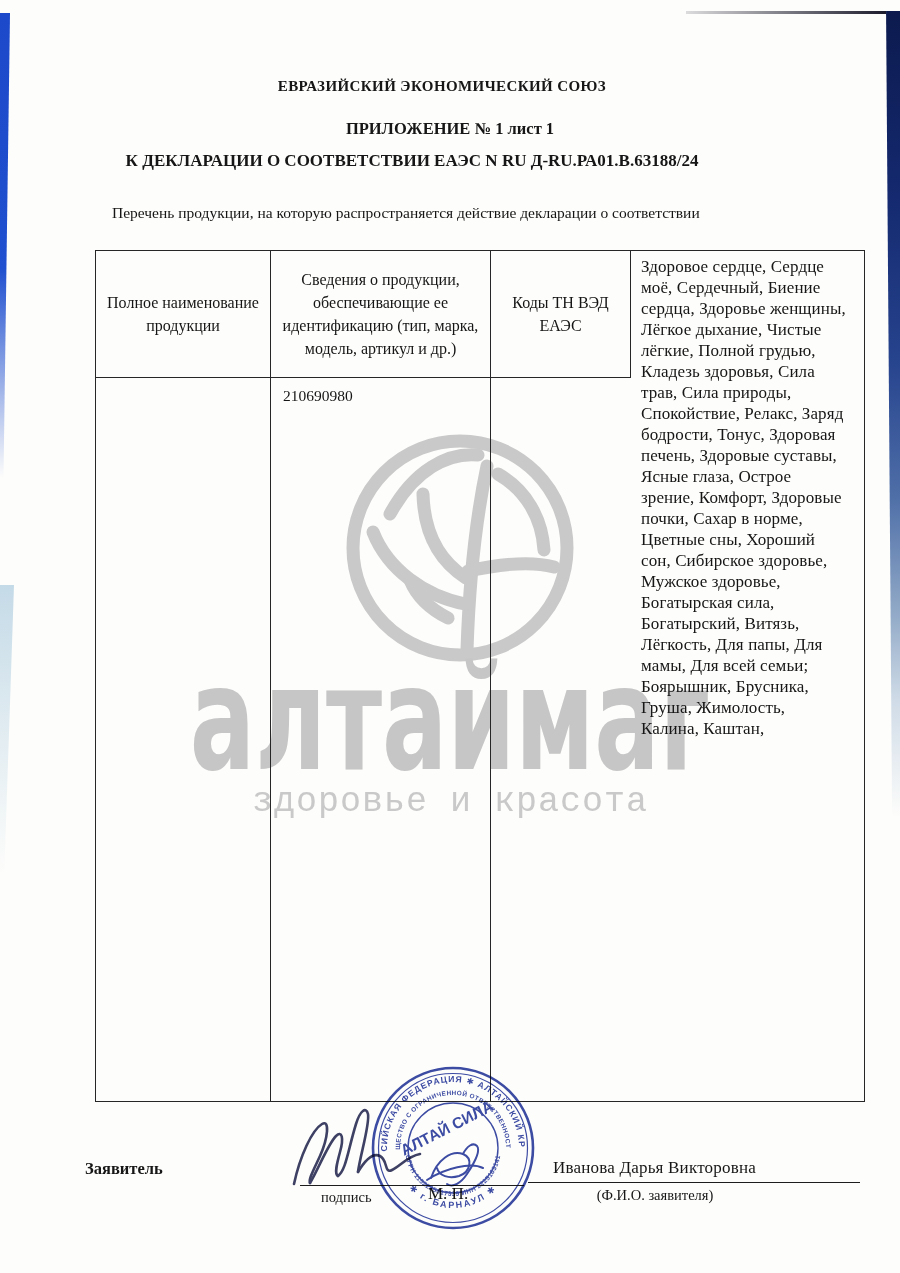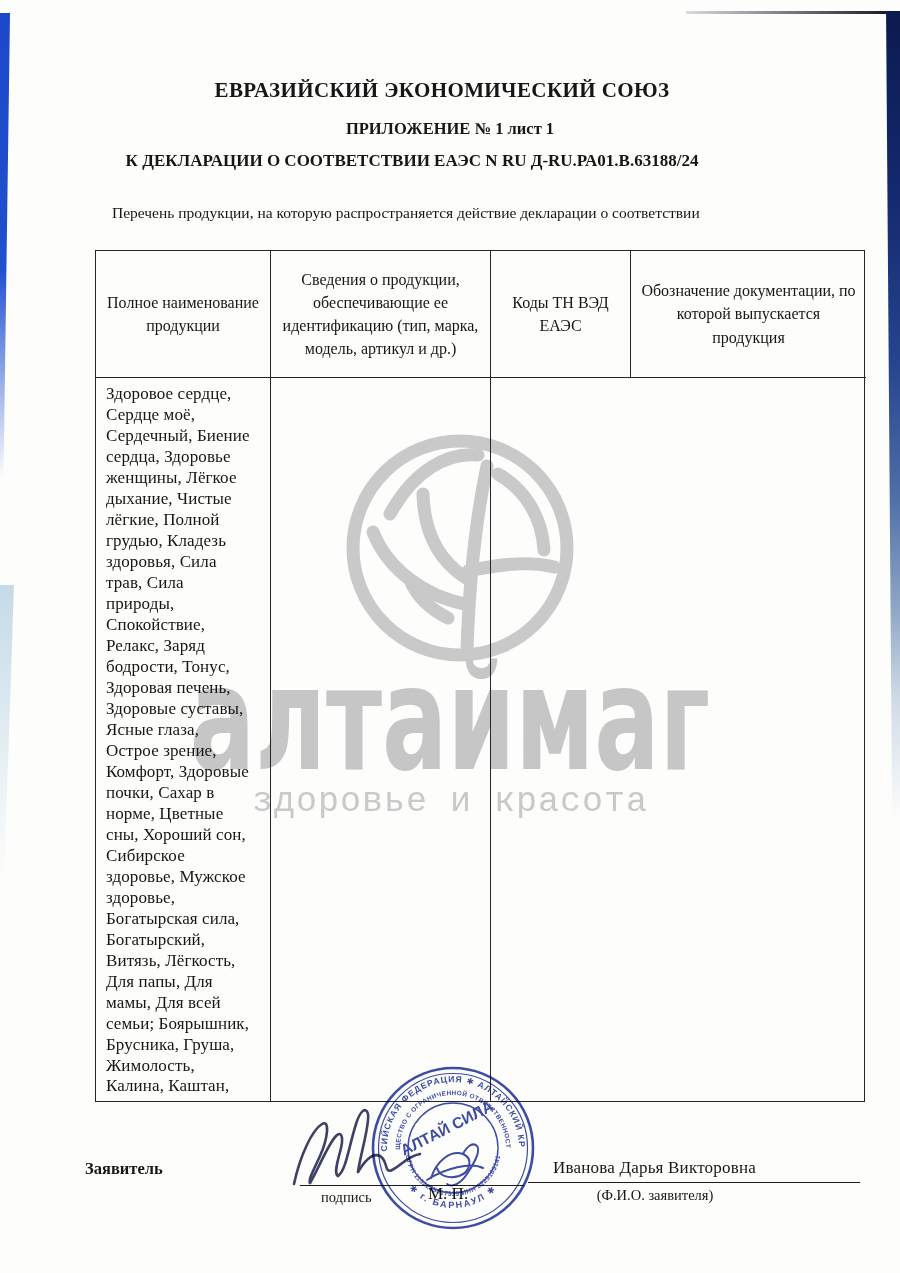--- a/index.html
+++ b/index.html
@@ -26,21 +26,21 @@
     left:0; top:13px; width:10px; height:465px;
     background:linear-gradient(to bottom, #1c49c9 0%, #2050cf 55%, rgba(90,130,215,0) 100%);
     clip-path:polygon(0 0,100% 0,35% 100%,0 100%);
   }
   .edge-left-wash{
     left:0; top:585px; width:14px; height:290px;
     background:linear-gradient(to bottom, rgba(150,190,215,.55), rgba(200,225,240,0));
     clip-path:polygon(0 0,100% 0,30% 100%,0 100%);
   }
   
-  .t1{top:78px; left:0; width:884px; text-align:center; font-weight:bold; font-size:21px; letter-spacing:.4px;}
+  .t1{top:78px; left:0; width:884px; text-align:center; font-weight:bold; font-size:15px; letter-spacing:.4px;}
   .t2{top:119px; left:0; width:900px; text-align:center; font-weight:bold; font-size:16.5px;}
   .t3{top:151px; left:0; width:824px; text-align:center; font-weight:bold; font-size:17px;}
   .intro{top:204px; left:112px; width:720px; font-size:15.5px;}
   
   .wm{z-index:1;}
   .wm-brand{
     top:660px; left:0; width:900px; text-align:center;
     font-family:"DejaVu Sans","Liberation Sans",sans-serif;
     font-weight:bold; font-size:118px; color:#c6c6c6; line-height:1;
     transform:scale(.82,1.22); transform-origin:50% 50%;
@@ -113,24 +113,24 @@
 
   <div class="abs t1" style="z-index:2">ЕВРАЗИЙСКИЙ ЭКОНОМИЧЕСКИЙ СОЮЗ</div>
   <div class="abs t2" style="z-index:2">ПРИЛОЖЕНИЕ № 1 лист 1</div>
   <div class="abs t3" style="z-index:2">К ДЕКЛАРАЦИИ О СООТВЕТСТВИИ ЕАЭС N RU Д-RU.РА01.В.63188/24</div>
   <div class="abs intro" style="z-index:2">Перечень продукции, на которую распространяется действие декларации о соответствии</div>
 
   <div class="abs doc-table">
     <div class="cell hcell">Полное наименование продукции</div>
     <div class="cell hcell">Сведения о продукции, обеспечивающие ее идентификацию (тип, марка, модель, артикул и др.)</div>
     <div class="cell hcell">Коды ТН ВЭД ЕАЭС</div>
-    <div class="cell hcell">Обозначение документации, по которой выпускается продукция</div>
 
     <div class="cell bcell products">Здоровое сердце, Сердце моё, Сердечный, Биение сердца, Здоровье женщины, Лёгкое дыхание, Чистые лёгкие, Полной грудью, Кладезь здоровья, Сила трав, Сила природы, Спокойствие, Релакс, Заряд бодрости, Тонус, Здоровая печень, Здоровые суставы, Ясные глаза, Острое зрение, Комфорт, Здоровые почки, Сахар в норме, Цветные сны, Хороший сон, Сибирское здоровье, Мужское здоровье, Богатырская сила, Богатырский, Витязь, Лёгкость, Для папы, Для мамы, Для всей семьи; Боярышник, Брусника, Груша, Жимолость, Калина, Каштан,</div>
     <div class="cell bcell"></div>
+    <div class="cell bcell code">210690980</div>
   </div>
 
   <div class="abs applicant">Заявитель</div>
   <div class="abs sig-line"></div>
   <div class="abs sig-caption">подпись</div>
   <div class="abs seal-mark">М. П.</div>
   <div class="abs name">Иванова Дарья Викторовна</div>
   <div class="abs name-line"></div>
   <div class="abs name-caption">(Ф.И.О. заявителя)</div>
 

